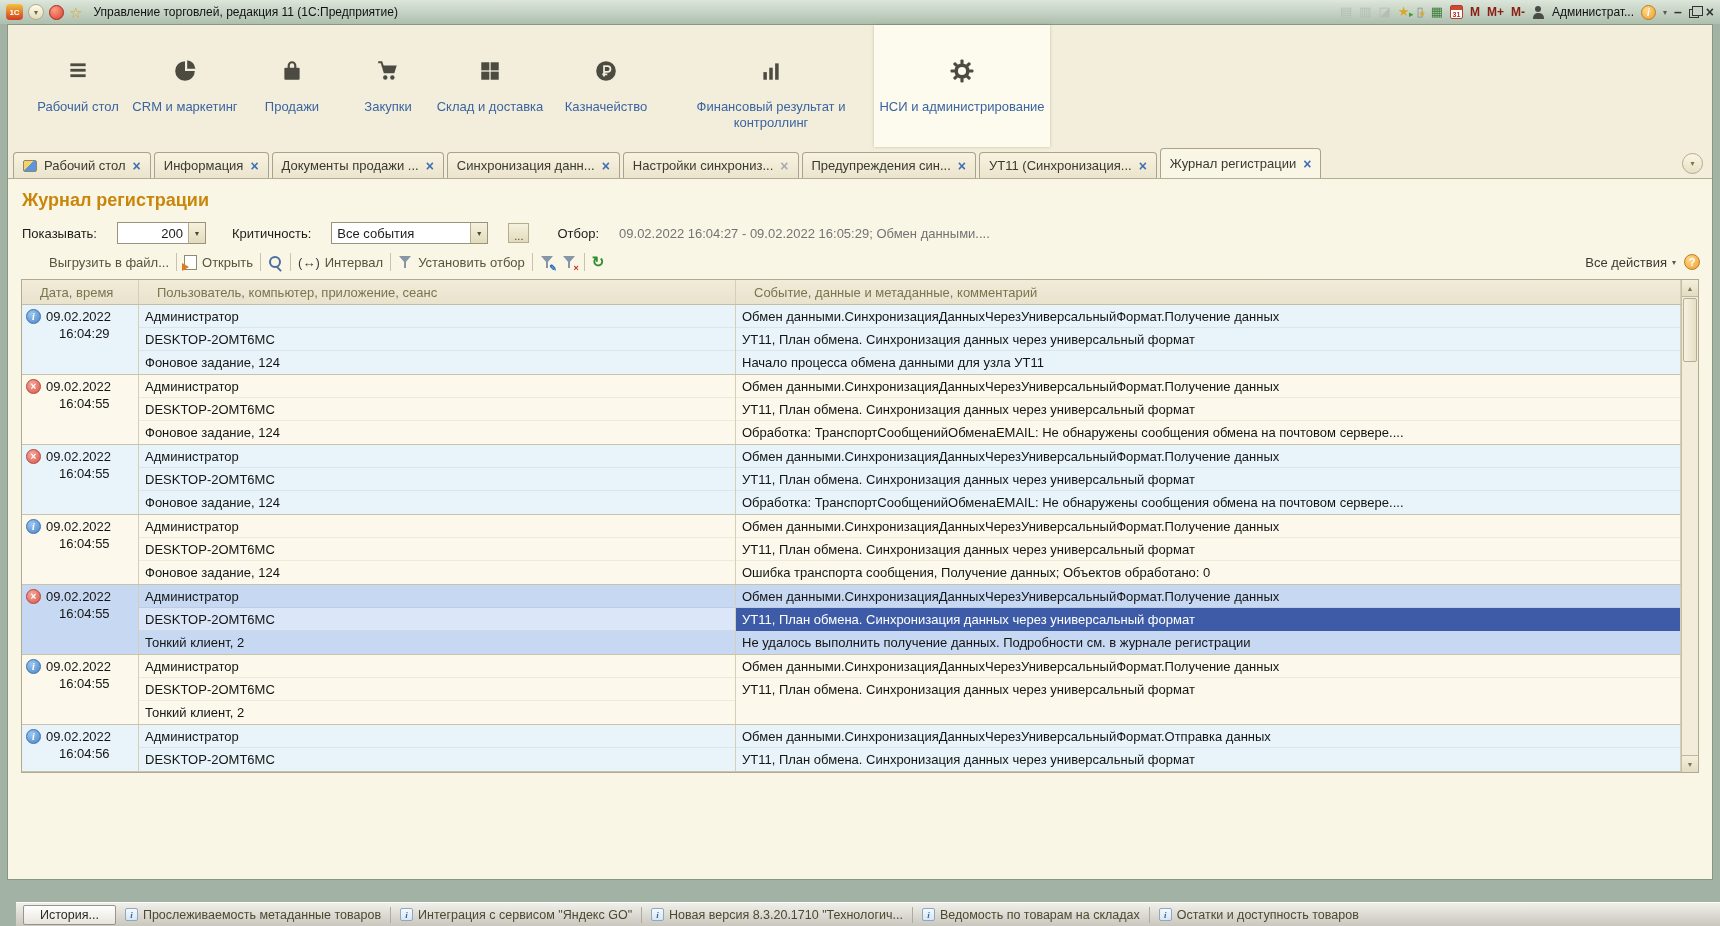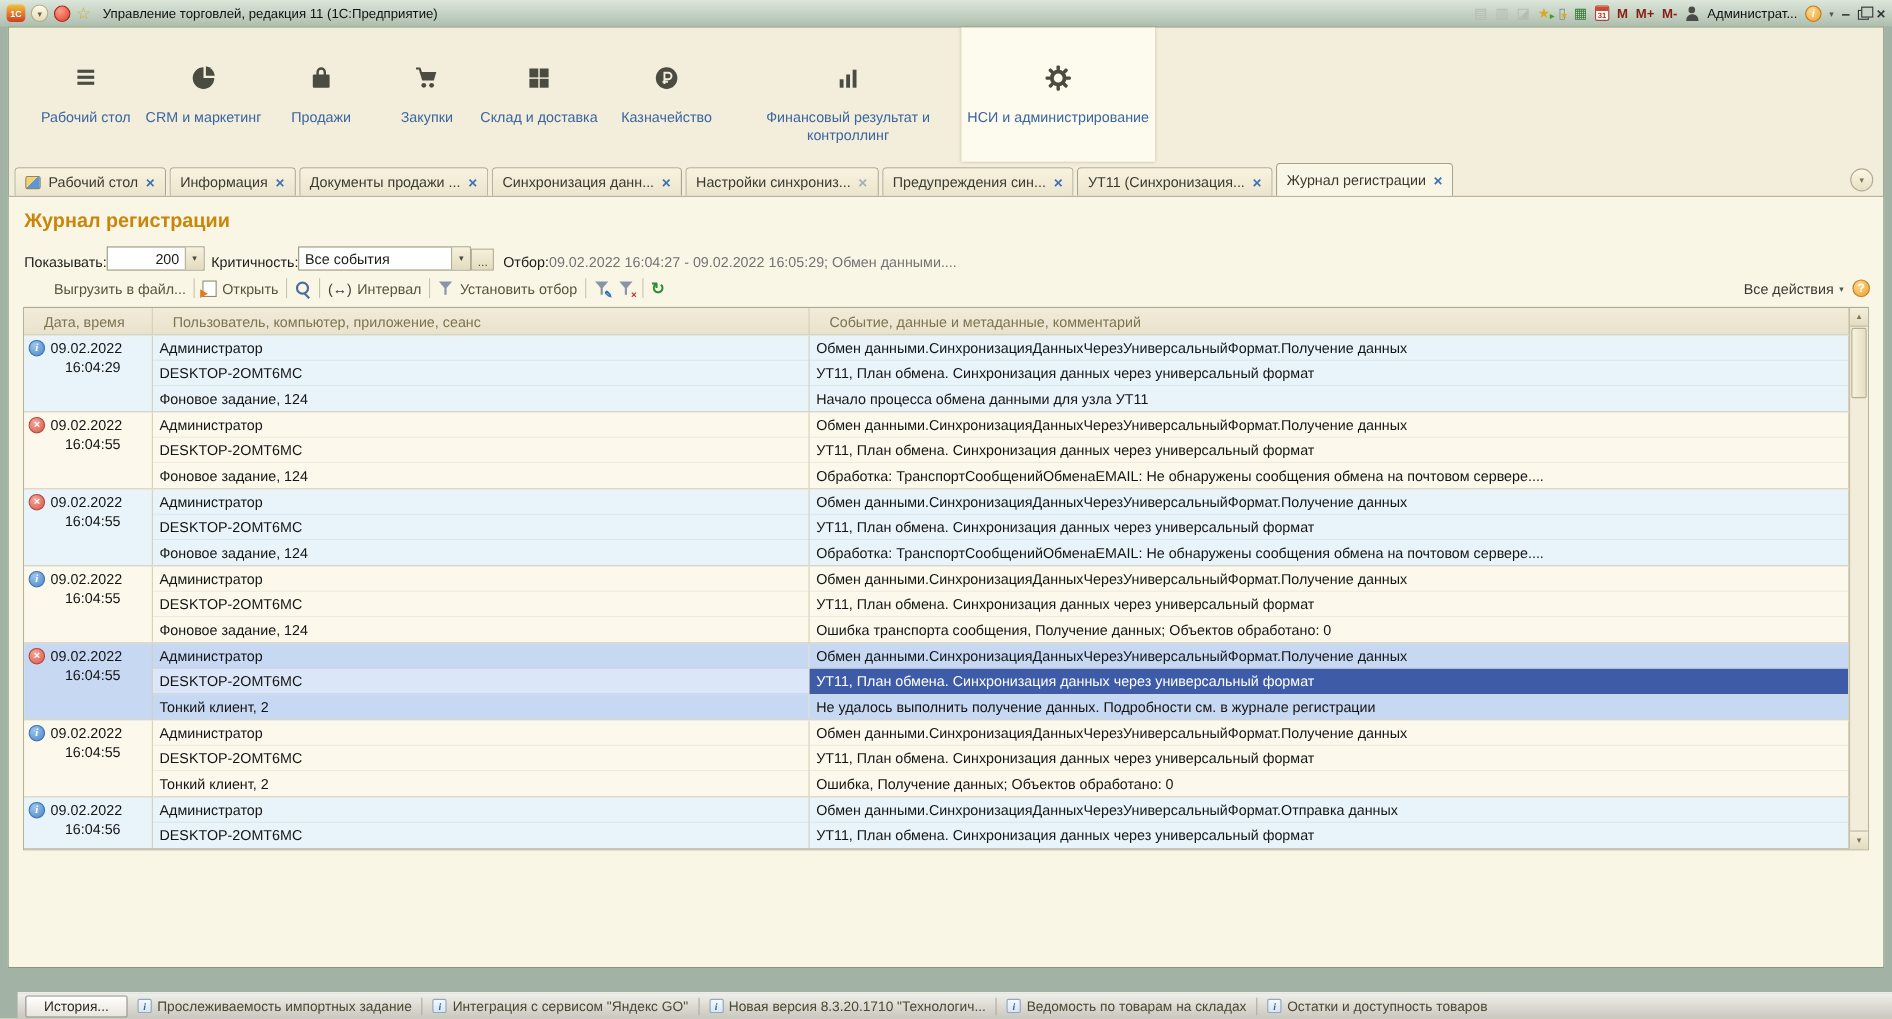--- a/index.html
+++ b/index.html
@@ -64,21 +64,21 @@
   .tab-desktop-icon { width:14px; height:12px; border-radius:2px; border:1px solid #8d8668;
     background:linear-gradient(135deg,#f5d36a 0 45%, #5d96d8 45% 100%); }
   .tab-overflow { margin-left:auto; margin-right:9px; width:21px; height:21px; border-radius:50%;
     background:linear-gradient(#fbf7e4,#e7e0c4); border:1px solid #b3ab8e; color:#7a7454;
     font-size:8px; display:flex; align-items:center; justify-content:center; margin-bottom:4px; }
 
   
   .content { height:701px; background:#faf6e5; border-top:1px solid #b3ad96; position:relative; }
   .page-title { color:#c8860b; font-weight:bold; font-size:18px; padding:11px 0 9px 14px; }
 
-  .filter-row { display:flex; align-items:flex-end; padding-left:14px; gap:0; font-size:13px; color:#1c1c1c; height:26px; }
+  .filter-row { display:flex; align-items:center; padding-left:14px; gap:20px; font-size:13px; color:#1c1c1c; height:26px; }
   .fld { display:flex; height:22px; border:1px solid #9a947c; background:#fff; align-items:stretch; }
   .fld .val { display:flex; align-items:center; padding:0 5px; font-size:13px; }
   .fld.num .val { width:70px; justify-content:flex-end; }
   .fld.combo .val { width:138px; justify-content:flex-start; }
   .dd-btn { width:17px; background:linear-gradient(#f6f1dd,#e2dbbd); border-left:1px solid #b3ac8e;
     display:flex; align-items:center; justify-content:center; font-size:7px; color:#4a4a3a; }
   .mini-btn { height:20px; padding:0 5px; background:linear-gradient(#f6f1dd,#e2dbbd);
     border:1px solid #b3ac8e; font-size:11px; color:#4a4a3a; display:flex; align-items:flex-end; }
   .lbl { white-space:nowrap; }
   .link { color:#737373; white-space:nowrap; cursor:pointer; }
@@ -494,21 +494,20 @@
               </div>
             </div>
             <div class="col col2">
               <div class="line">Администратор</div>
               <div class="line">DESKTOP-2OMT6MC</div>
               <div class="line">Тонкий клиент, 2</div>
             </div>
             <div class="col col3">
               <div class="line">Обмен данными.СинхронизацияДанныхЧерезУниверсальныйФормат.Получение данных</div>
               <div class="line">УТ11, План обмена. Синхронизация данных через универсальный формат</div>
-              <div class="line">Ошибка, Получение данных; Объектов обработано: 0</div>
             </div>
           </div>
           <div class="rgroup blue">
             <div class="dc">
               <span class="sev info">i</span>
               <div>
                 <div class="dc-txt">09.02.2022</div>
                 <div class="dc-txt dc-time">16:04:56</div>
               </div>
             </div>
@@ -529,21 +528,21 @@
       </div>
     </div>
   </div>
 </div>
 
 <div class="statusbar">
   <span class="hist-btn">История...</span>
   <span id="notifs" style="display:flex;align-items:center;gap:9px">
       <span class="notif">
         <span class="notif-i">i</span>
-        <span>Прослеживаемость импортных задание</span>
+        <span>Прослеживаемость метаданные товаров</span>
       </span>
       <span class="sb-sep"></span>
       <span class="notif">
         <span class="notif-i">i</span>
         <span>Интеграция с сервисом "Яндекс GO"</span>
       </span>
       <span class="sb-sep"></span>
       <span class="notif">
         <span class="notif-i">i</span>
         <span>Новая версия 8.3.20.1710 "Технологич...</span>

